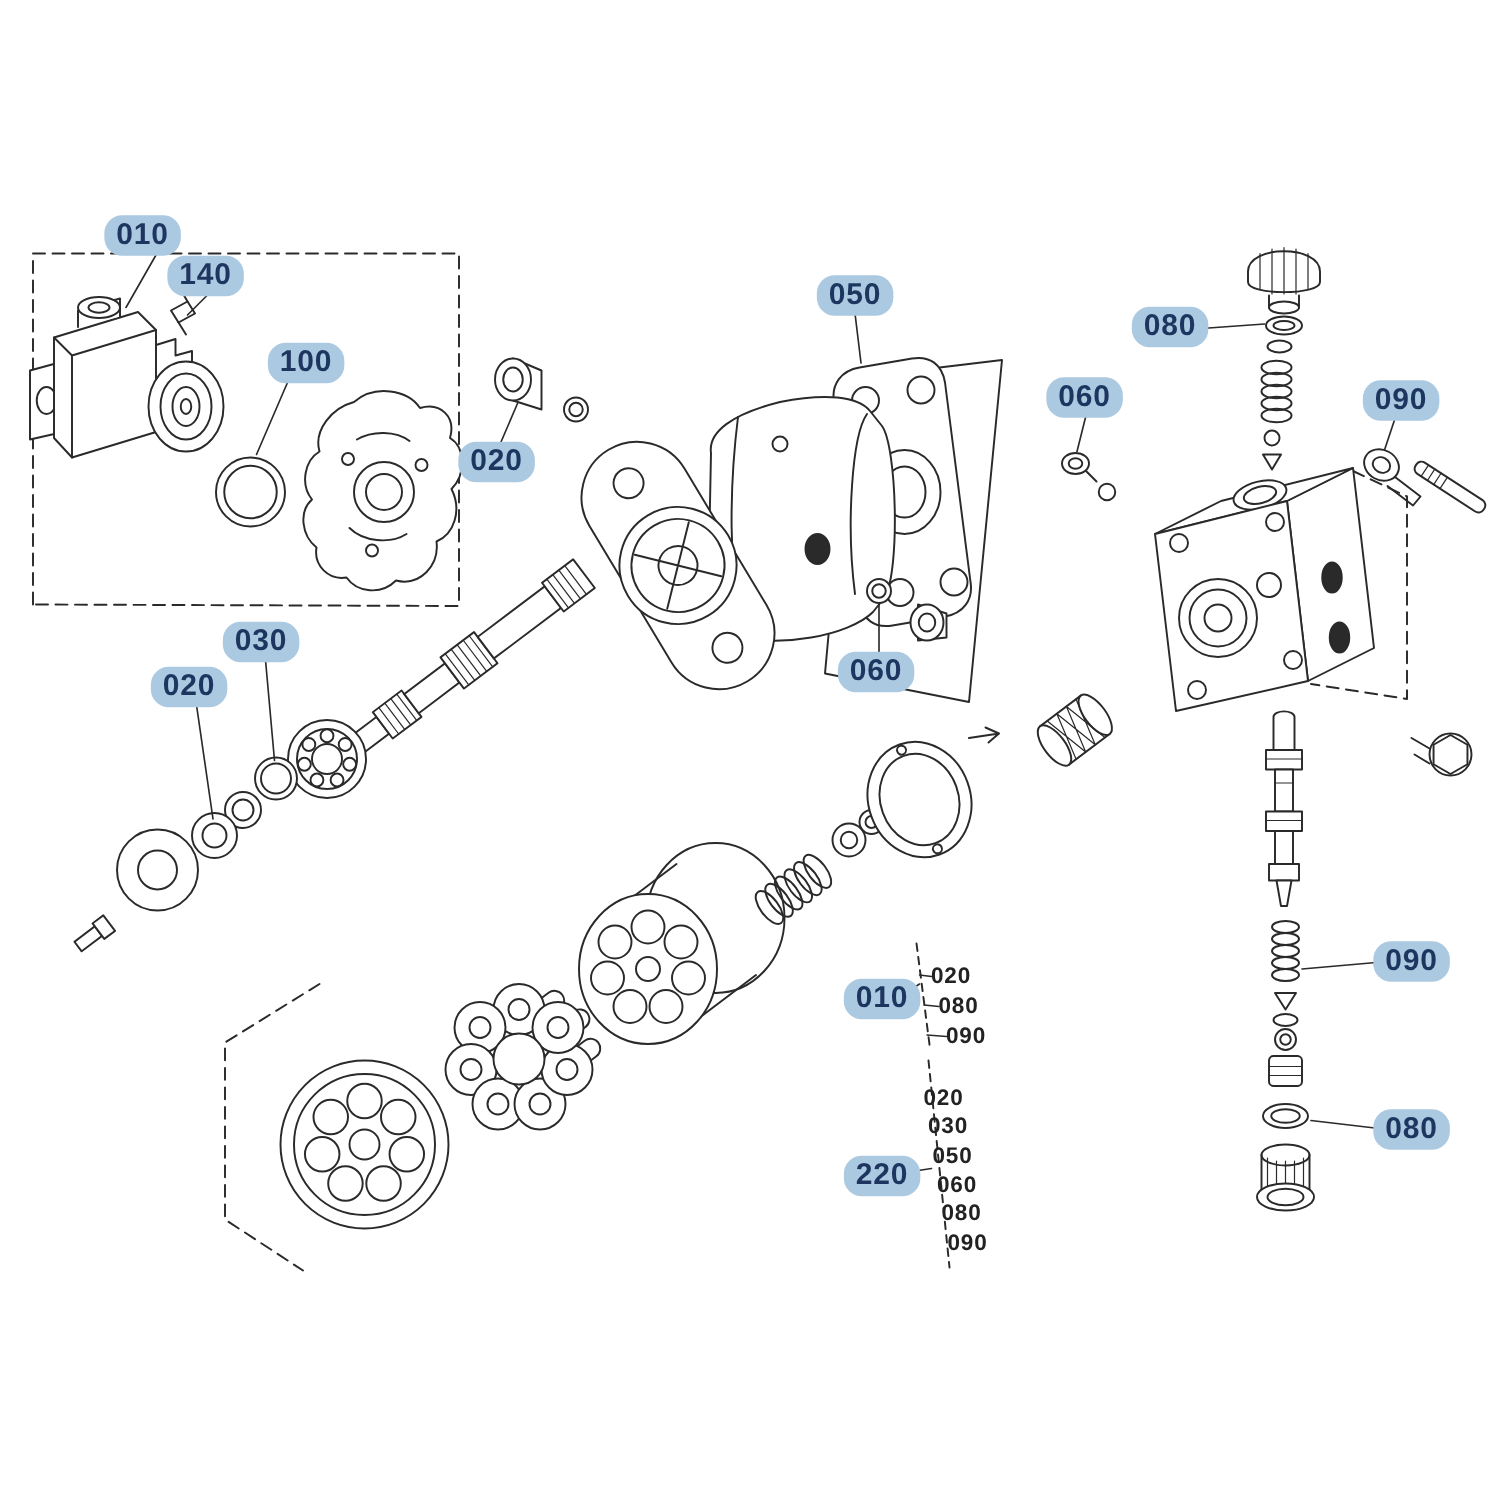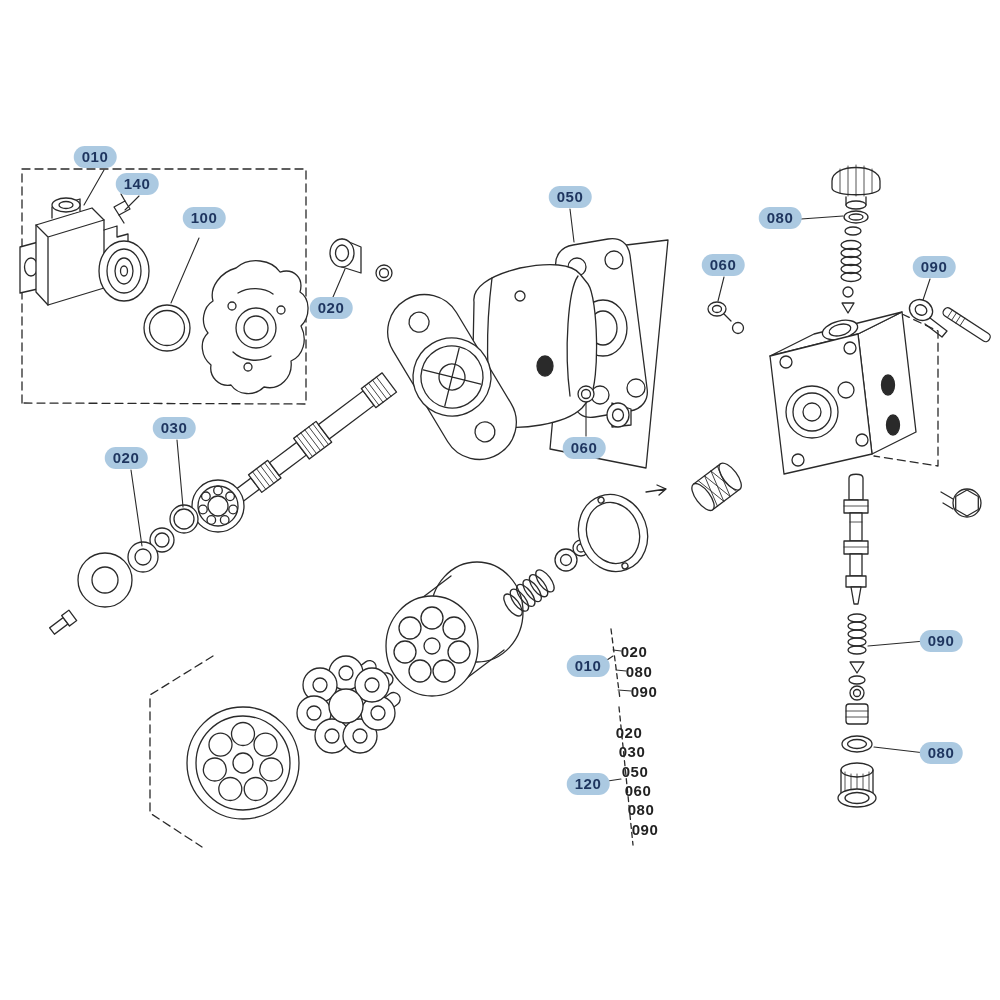--- a/index.html
+++ b/index.html
@@ -7,21 +7,21 @@
     --highlight-text:#1e355f;
     --plain-text:#222222;
     --background:#ffffff;
   }
   html,body{margin:0;padding:0;background:var(--background);}
   #stage{position:relative;width:1000px;height:1000px;background:#ffffff;
          font-family:"Liberation Sans",sans-serif;overflow:hidden;}
   #stage svg{position:absolute;left:0;top:0;}
   .callout{position:absolute;transform:translate(-50%,-50%);
            background:var(--highlight-bg);color:var(--highlight-text);
-           font-size:15px;font-weight:bold;line-height:1;
+           font-size:20px;font-weight:bold;line-height:1;
            padding:3px 8px 4px;border-radius:12px;letter-spacing:.5px;
            cursor:pointer;white-space:nowrap;}
   .refnum{position:absolute;transform:translate(-50%,-50%);
           color:var(--plain-text);font-size:15px;font-weight:bold;
           letter-spacing:.5px;white-space:nowrap;}
 </style>
 </head>
 <body>
 
 <div id="stage">
@@ -381,33 +381,33 @@
       <path d="M925,641 L868,646"></path>
       <path d="M925,753 L874,747"></path>
       <path d="M601,664 L613,656"></path>
       <path d="M601,782 L621,779"></path>
     </g>
   </g>
 </svg>
 
 <div class="callout" style="left:95px;top:157px">010</div>
 <div class="callout" style="left:137px;top:184px">140</div>
-<div class="callout" style="left:204px;top:218px">100</div>
+<div class="callout" style="left:204px;top:242px">100</div>
 <div class="callout" style="left:331px;top:308px">020</div>
 <div class="callout" style="left:570px;top:197px">050</div>
 <div class="callout" style="left:780px;top:218px">080</div>
 <div class="callout" style="left:723px;top:265px">060</div>
 <div class="callout" style="left:934px;top:267px">090</div>
 <div class="callout" style="left:126px;top:458px">020</div>
 <div class="callout" style="left:174px;top:428px">030</div>
 <div class="callout" style="left:584px;top:448px">060</div>
 <div class="callout" style="left:941px;top:641px">090</div>
 <div class="callout" style="left:941px;top:753px">080</div>
 <div class="callout" style="left:588px;top:666px">010</div>
-<div class="callout" style="left:588px;top:784px">120</div>
+<div class="callout" style="left:588px;top:784px">220</div>
 
 <span class="refnum" style="left:634px;top:651px">020</span>
 <span class="refnum" style="left:639px;top:671px">080</span>
 <span class="refnum" style="left:644px;top:691px">090</span>
 <span class="refnum" style="left:629px;top:732px">020</span>
 <span class="refnum" style="left:632px;top:751px">030</span>
 <span class="refnum" style="left:635px;top:771px">050</span>
 <span class="refnum" style="left:638px;top:790px">060</span>
 <span class="refnum" style="left:641px;top:809px">080</span>
 <span class="refnum" style="left:645px;top:829px">090</span>

